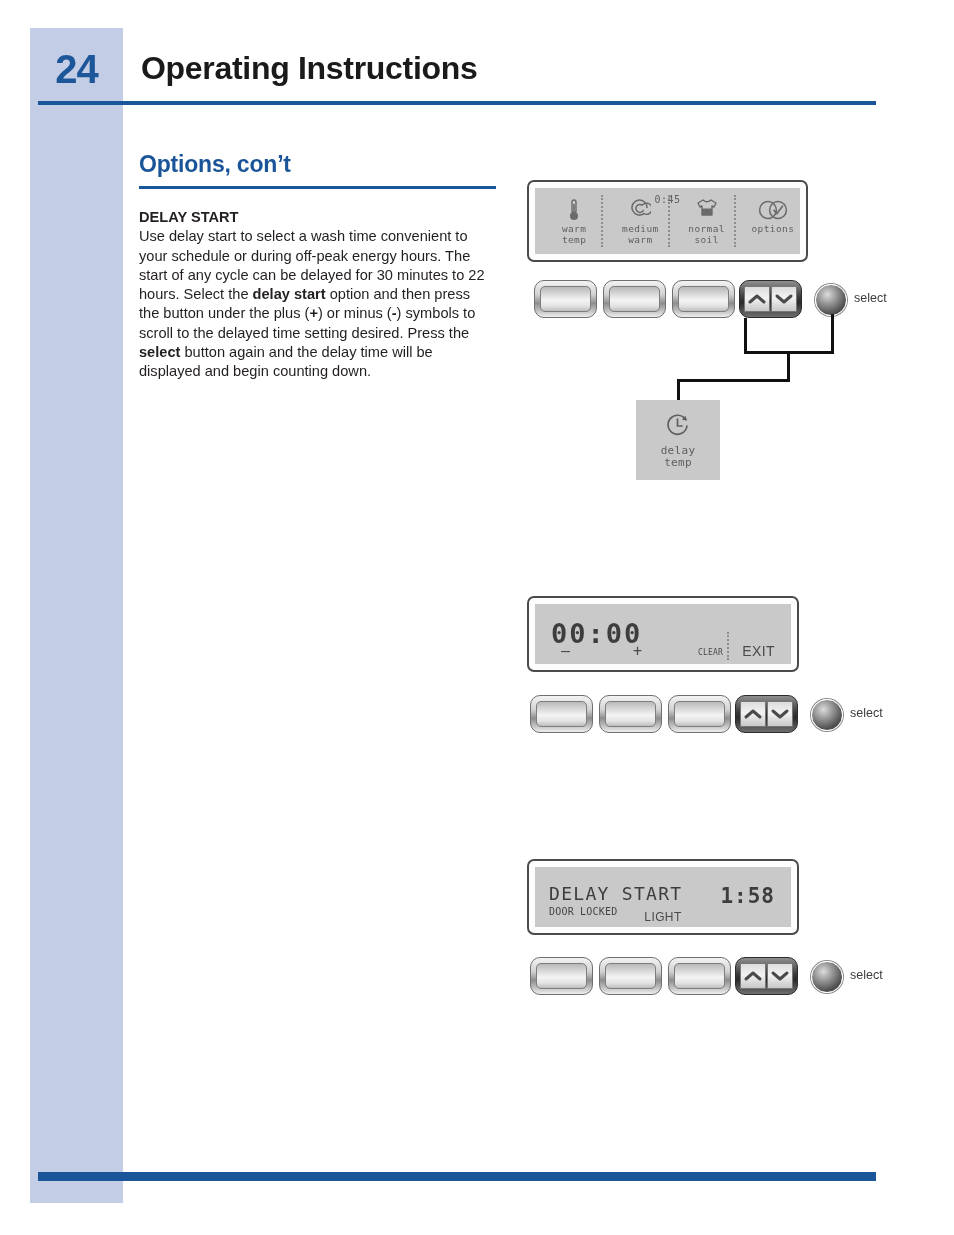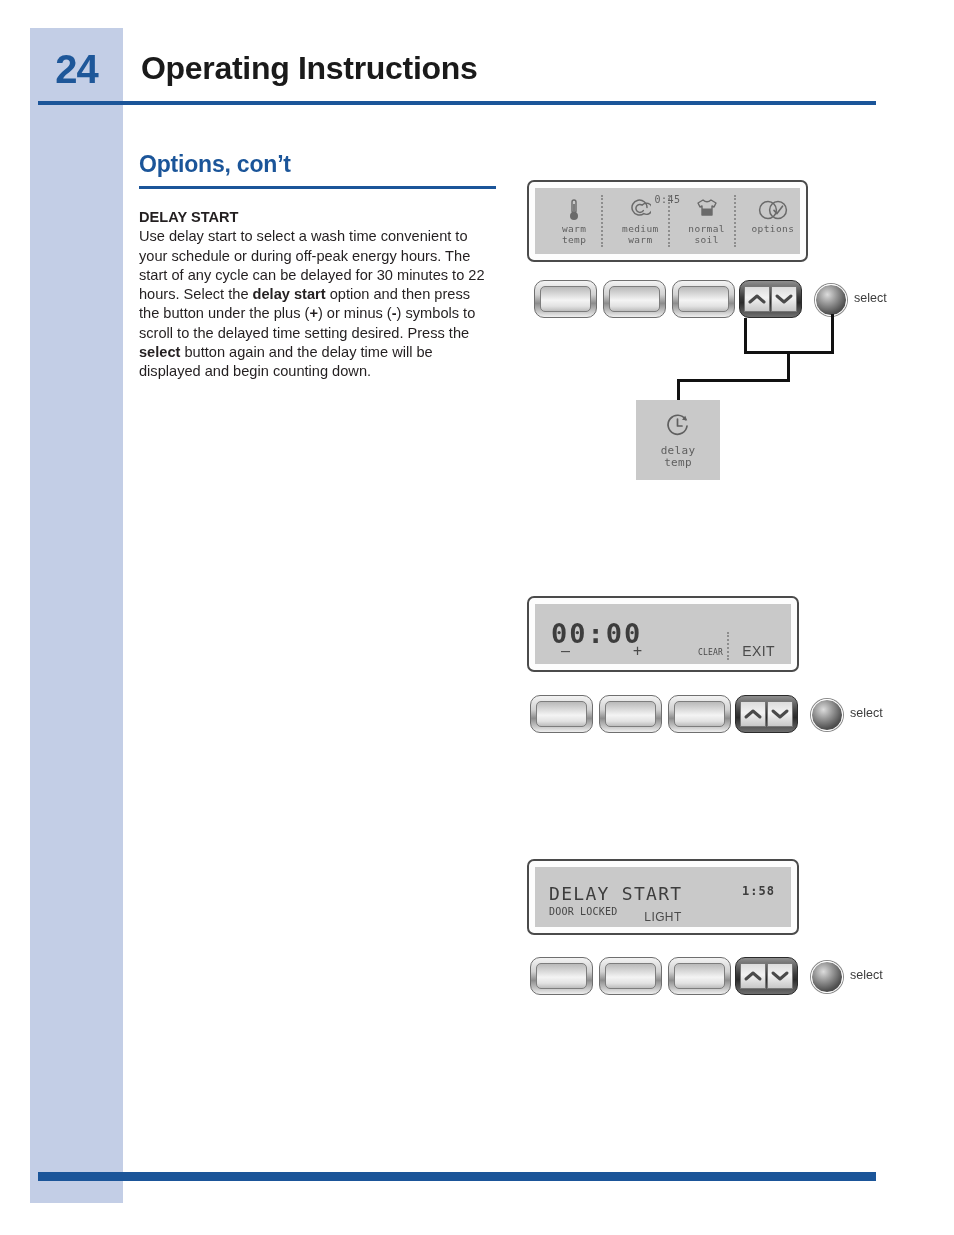--- a/index.html
+++ b/index.html
@@ -199,21 +199,21 @@
     font-family: "DejaVu Sans Mono", monospace;
     font-size: 18px;
     letter-spacing: 1.3px;
     color: #3d3d3d;
   }
   .run-time {
     position: absolute;
     right: 16px;
     top: 17px;
     font-family: "DejaVu Sans Mono", monospace;
-    font-size: 12px;
+    font-size: 21px;
     font-weight: bold;
     letter-spacing: 1px;
     color: #3d3d3d;
   }
   .run-sub {
     position: absolute;
     left: 14px;
     top: 39px;
     font-family: "DejaVu Sans Mono", monospace;
     font-size: 10px;

